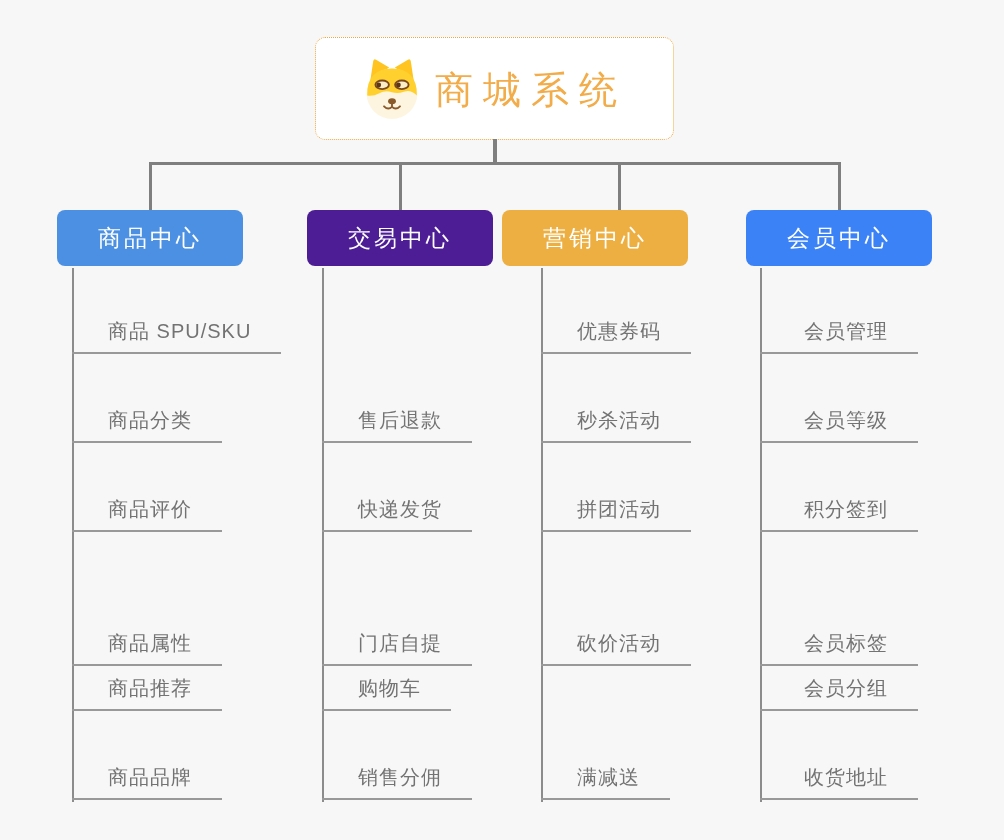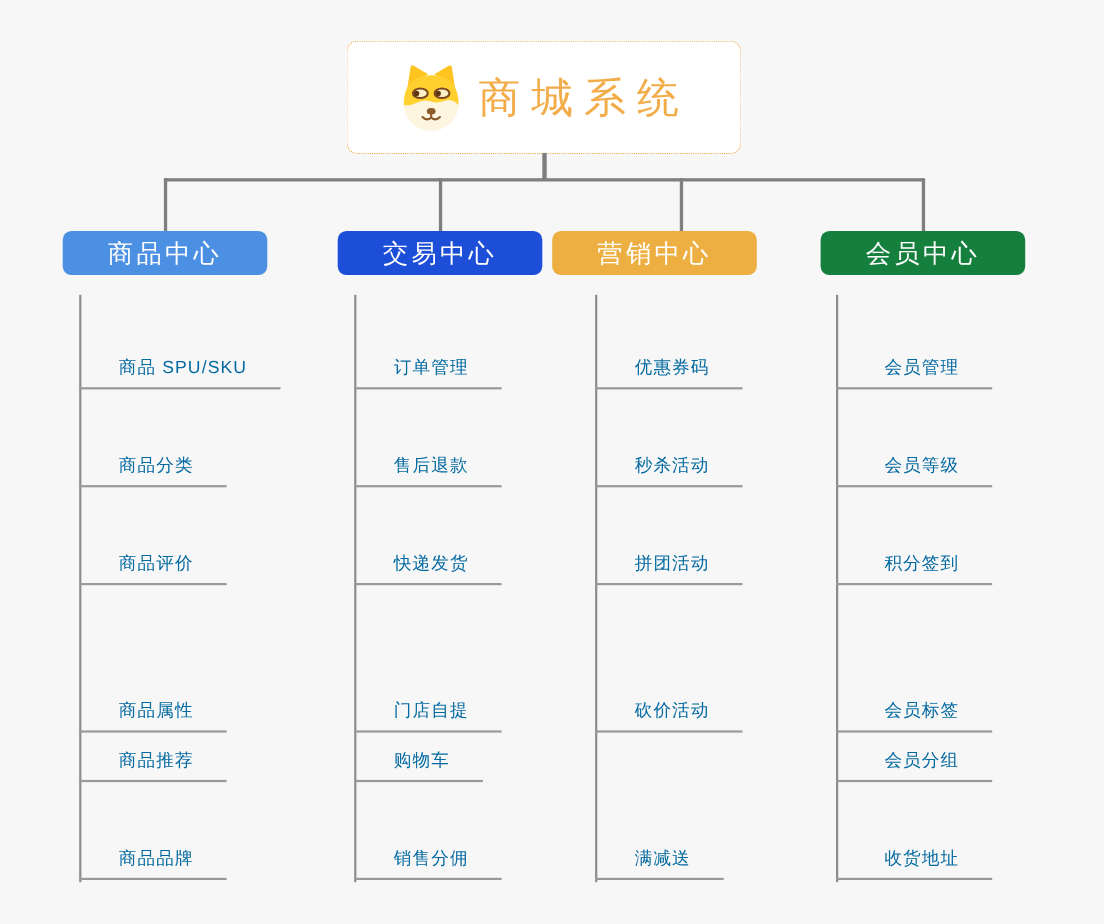--- a/index.html
+++ b/index.html
@@ -59,21 +59,21 @@
   }
   .trunk-0 { left: 72px; }
   .trunk-1 { left: 322px; }
   .trunk-2 { left: 541px; }
   .trunk-3 { left: 760px; }
 
   
   .branch-header {
     position: absolute;
     top: 210px;
-    width: 186px; height: 40px;
+    width: 186px; height: 56px;
     border-radius: 8px;
     color: #ffffff;
     font-size: 23px;
     letter-spacing: 3px;
     display: flex;
     align-items: center;
     justify-content: center;
     white-space: nowrap;
   }
   .bh-0 { left: 57px; }
@@ -82,23 +82,23 @@
   .bh-3 { left: 746px; }
 
   
   .leaf {
     position: absolute;
     height: 40px;
     display: flex;
     align-items: flex-end;
     padding: 0 30px 7px 36px;
     border-bottom: 2px solid #999999;
-    font-size: 16px;
+    font-size: 20px;
     letter-spacing: 1px;
-    color: #0369a1;
+    color: #737373;
     white-space: nowrap;
   }
   .col-0 { left: 72px; }
   .col-1 { left: 322px; }
   .col-2 { left: 541px; }
   .col-3 { left: 760px; padding-left: 44px; }
   .row-0 { top: 314px; }
   .row-1 { top: 403px; }
   .row-2 { top: 492px; }
   .row-3 { top: 582px; margin-top: 44px; }
@@ -135,37 +135,36 @@
   </div>
 
   <div class="connector root-stem"></div>
   <div class="connector top-bar"></div>
   <div class="connector drop drop-0"></div>
   <div class="connector drop drop-1"></div>
   <div class="connector drop drop-2"></div>
   <div class="connector drop drop-3"></div>
 
   <div class="branch-header bh-0" style="background-color: rgb(75, 144, 226);">商品中心</div>
-  <div class="branch-header bh-1" style="background-color: #1d4ed8;">交易中心</div>
+  <div class="branch-header bh-1" style="background-color: #4c1d95;">交易中心</div>
   <div class="branch-header bh-2" style="background-color: rgb(237, 175, 65);">营销中心</div>
-  <div class="branch-header bh-3" style="background-color: #15803d;">会员中心</div>
+  <div class="branch-header bh-3" style="background-color: #3b82f6;">会员中心</div>
 
   <div class="trunk trunk-0"></div>
   <div class="trunk trunk-1"></div>
   <div class="trunk trunk-2"></div>
   <div class="trunk trunk-3"></div>
 
   <div class="leaf col-0 row-0">商品 SPU/SKU</div>
   <div class="leaf col-0 row-1">商品分类</div>
   <div class="leaf col-0 row-2">商品评价</div>
   <div class="leaf col-0 row-3">商品属性</div>
   <div class="leaf col-0 row-4">商品推荐</div>
   <div class="leaf col-0 row-5">商品品牌</div>
 
-  <div class="leaf col-1 row-0">订单管理</div>
   <div class="leaf col-1 row-1">售后退款</div>
   <div class="leaf col-1 row-2">快递发货</div>
   <div class="leaf col-1 row-3">门店自提</div>
   <div class="leaf col-1 row-4">购物车</div>
   <div class="leaf col-1 row-5">销售分佣</div>
 
   <div class="leaf col-2 row-0">优惠券码</div>
   <div class="leaf col-2 row-1">秒杀活动</div>
   <div class="leaf col-2 row-2">拼团活动</div>
   <div class="leaf col-2 row-3">砍价活动</div>

